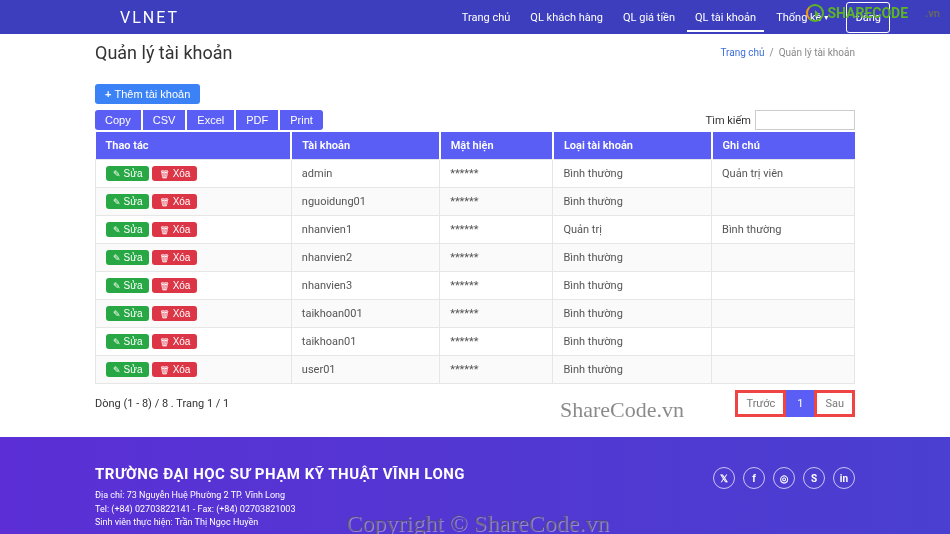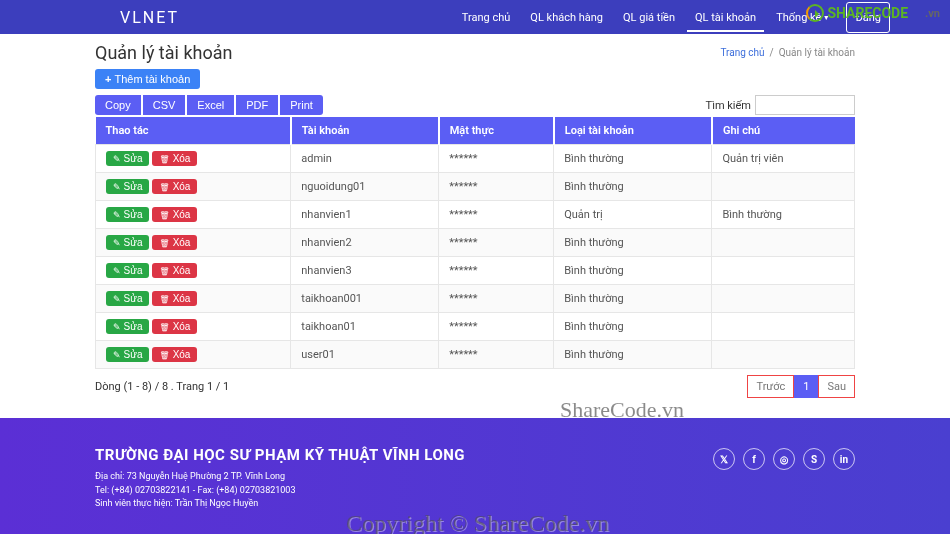--- a/index.html
+++ b/index.html
@@ -9,21 +9,21 @@
 .nav { margin-left: auto; display: flex; align-items: center; gap: 4px; font-size: 11px; }
 .nav a { color: #fff; text-decoration: none; padding: 8px 8px; display: inline-flex; align-items: center; gap: 3px; }
 .nav a.active { border-bottom: 2px solid #fff; padding-bottom: 6px; }
 .btn-outline { border: 1px solid #fff; border-radius: 3px; padding: 3px 10px; margin-left: 6px; font-size: 11px; }
 .chev { font-size: 8px; }
 .watermark-logo { position: absolute; right: 10px; top: 4px; display: flex; align-items: center; font-weight: bold; color: #5cb522; font-size: 14px; }
 .watermark-logo .circ { width: 18px; height: 18px; border: 2px solid #5cb522; border-left-color: #f29b00; border-radius: 50%; margin-right: 3px; position: relative; }
 .watermark-logo .circ::after { content: ''; position: absolute; right: -1px; top: 4px; border: 4px solid transparent; border-left-color: #5cb522; }
 .watermark-logo .v { color: #666; font-size: 11px; margin-left: 17px; }
 .container { max-width: 760px; margin: 0 auto; padding: 8px 0 10px; }
-.breadcrumb-row { display: flex; align-items: center; justify-content: space-between; margin-bottom: 6px; }
+.breadcrumb-row { display: flex; align-items: center; justify-content: space-between; margin-bottom: 21px; }
 .page-title { font-size: 18px; font-weight: 400; color: #333; }
 .breadcrumb { font-size: 10px; color: #888; }
 .breadcrumb a { color: #3c6edb; text-decoration: none; }
 .btn { display: inline-flex; align-items: center; gap: 3px; border: none; border-radius: 3px; padding: 4px 10px; font-size: 11px; cursor: pointer; color: #fff; }
 .btn-primary { background: #3b82f6; align-items: flex-end; }
 .btn-purple { background: #5b5ef4; }
 .btn-green { background: #28a745; }
 .btn-red { background: #dc3545; }
 .btn-sm { padding: 2px 7px; font-size: 10px; }
 .add-btn { margin-bottom: 6px; }
@@ -34,21 +34,21 @@
 .search-wrap { margin-left: auto; display: flex; align-items: center; gap: 4px; font-size: 11px; }
 .search-wrap input { border: 1px solid #ccc; padding: 3px 6px; font-size: 11px; width: 100px; }
 table { width: 100%; border-collapse: collapse; font-size: 11px; }
 thead th { background: #5b5ef4; color: #fff; text-align: left; padding: 7px 10px; font-weight: 600; font-size: 11px; }
 thead th:not(:last-child) { border-right: 2px solid #fff; }
 tbody td { padding: 6px 10px; border: 1px solid #e6e6e6; color: #555; vertical-align: middle; }
 tbody tr:nth-child(even) td { background: #fafafa; }
 .action-cell { display: flex; gap: 3px; }
 .table-footer { display: flex; align-items: center; margin-top: 6px; font-size: 11px; }
 .pagination { margin-left: auto; display: flex; align-items: center; gap: 0; }
-.pagination span { padding: 4px 8px; border: 1px solid #ef4444; color: #777; cursor: pointer; }
+.pagination span { padding: 4px 8px; border: 3px solid #ef4444; color: #777; cursor: pointer; }
 .pagination span.active { background: #5b5ef4; color: #fff; border-color: #5b5ef4; }
 .footer { background: linear-gradient(90deg, #5b2fd5, #4a3fd0); color: #fff; padding: 28px 0; margin-top: 10px; }
 .footer-inner { max-width: 760px; margin: 0 auto; display: flex; align-items: flex-start; }
 .footer-left h3 { font-size: 15px; font-weight: 700; letter-spacing: 0.5px; margin-bottom: 6px; }
 .footer-left p { font-size: 9px; line-height: 1.5; }
 .footer-right { margin-left: auto; display: flex; gap: 8px; padding-top: 2px; }
 .social-icon { width: 22px; height: 22px; border: 1px solid rgba(255,255,255,0.7); border-radius: 50%; display: inline-flex; align-items: center; justify-content: center; font-size: 10px; font-weight: bold; }
 .overlay-text { position: absolute; pointer-events: none; font-family: "Times New Roman", serif; font-size: 22px; color: rgba(60,60,60,0.6); text-shadow: 1px 1px 0 rgba(255,255,255,0.4); }
 .ov1 { left: 560px; top: 397px; }
 .ov2 { left: 346px; top: 510px; font-size: 24px; color: rgba(80,80,80,0.6); }
@@ -107,21 +107,21 @@
       <span>Tìm kiếm</span>
       <input type="text" value="" style="">
     </div>
   </div>
 
   <table>
     <thead>
       <tr>
         <th>Thao tác</th>
         <th>Tài khoản</th>
-        <th>Mật thực</th>
+        <th>Mật hiện</th>
         <th>Loại tài khoản</th>
         <th>Ghi chú</th>
       </tr>
     </thead>
     <tbody id="table-body">
           <tr>
             <td>
               <div class="action-cell">
                 <button class="btn btn-green btn-sm"><span class="icon-pencil"></span> Sửa</button>
                 <button class="btn btn-red btn-sm"><span class="icon-trash"></span> Xóa</button>

